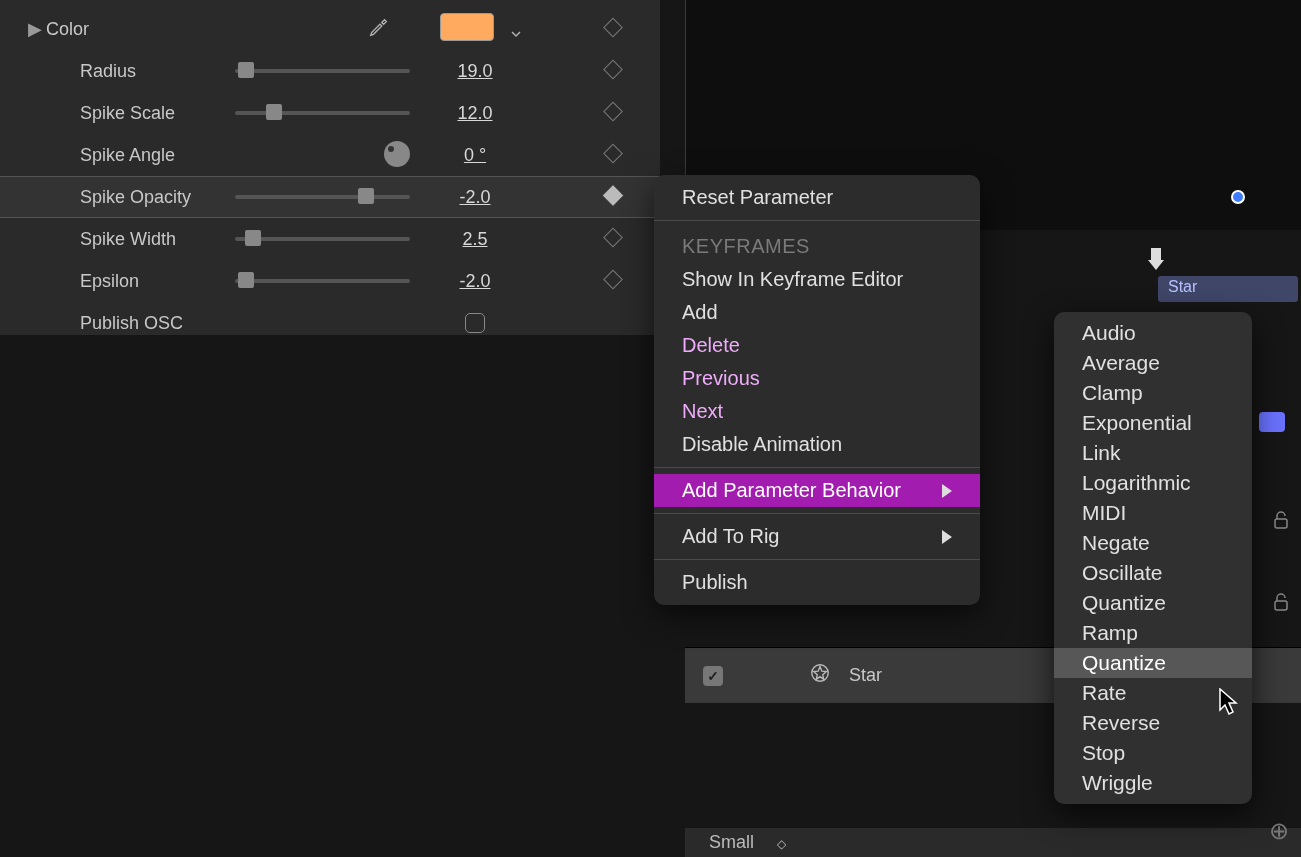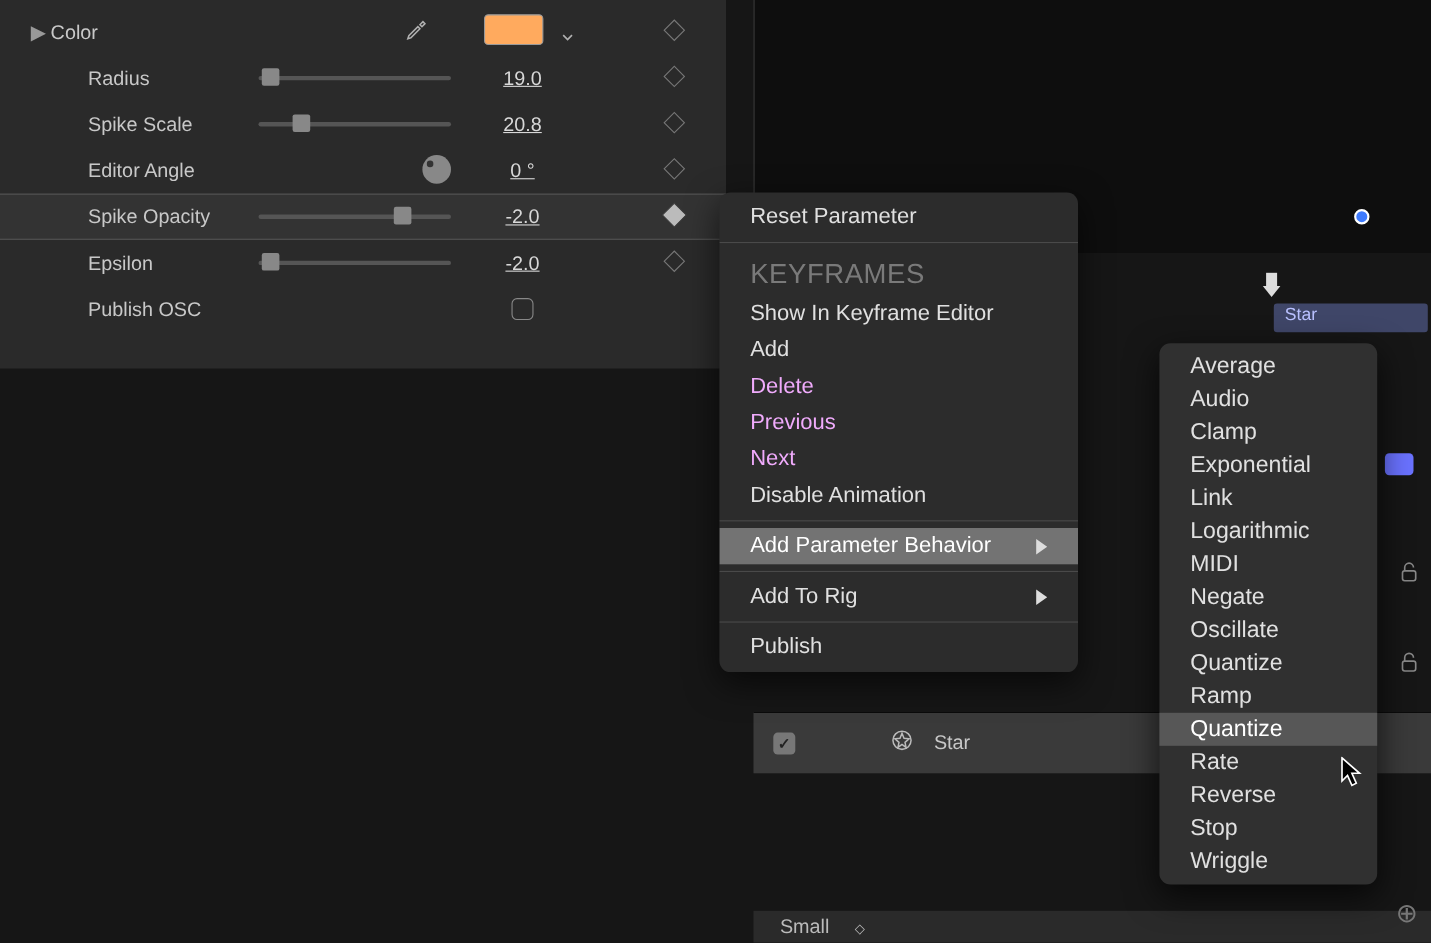--- a/index.html
+++ b/index.html
@@ -153,23 +153,23 @@
   font-size: 20px;
 }
 .menu-item {
   padding: 5px 28px;
   color: #e0e0e0;
   display: flex;
   justify-content: space-between;
   align-items: center;
 }
 .menu-item.disabled { color: #f0abfc; }
-.menu-item.header { color: #7a7a7a; font-size: 25px; text-transform: uppercase; letter-spacing: 0.5px; padding-top:8px;}
+.menu-item.header { color: #7a7a7a; font-size: 20px; text-transform: uppercase; letter-spacing: 0.5px; padding-top:8px;}
 .menu-item.indent { }
-.menu-item.highlight { background: #737373; color: #fff; }
+.menu-item.highlight { background: #a21caf; color: #fff; }
 .menu-sep { height: 1px; background: #4a4a4a; margin: 6px 0; }
 .submenu-arrow {
   width: 0; height: 0;
   border-top: 7px solid transparent;
   border-bottom: 7px solid transparent;
   border-left: 10px solid #ddd;
 }
 .submenu {
   position: absolute;
   left: 1054px;
@@ -353,42 +353,50 @@
       </span>
     <span class="value">19.0</span>
     <span class="keyframe-diamond"><span class="diamond"></span></span>
   </div>
 
   <div class="param-row">
     <span class="param-label">Spike Scale</span>
     <span class="slider">
         <span class="thumb" style="left:22%"></span>
       </span>
-    <span class="value">20.8</span>
+    <span class="value">12.0</span>
     <span class="keyframe-diamond"><span class="diamond"></span></span>
   </div>
 
   <div class="param-row">
-    <span class="param-label">Editor Angle</span>
+    <span class="param-label">Spike Angle</span>
     <span class="slider dial">
         <span class="knob"></span>
       </span>
     <span class="value">0 °</span>
     <span class="keyframe-diamond"><span class="diamond"></span></span>
   </div>
 
   <div class="param-row selected">
     <span class="param-label">Spike Opacity</span>
     <span class="slider">
         <span class="thumb" style="left:75%"></span>
       </span>
     <span class="value">-2.0</span>
     <span class="keyframe-diamond"><span class="diamond filled"></span></span>
   </div>
 
+  <div class="param-row">
+    <span class="param-label">Spike Width</span>
+    <span class="slider">
+        <span class="thumb" style="left:10%"></span>
+      </span>
+    <span class="value">2.5</span>
+    <span class="keyframe-diamond"><span class="diamond"></span></span>
+  </div>
 
   <div class="param-row">
     <span class="param-label">Epsilon</span>
     <span class="slider">
         <span class="thumb" style="left:6%"></span>
       </span>
     <span class="value">-2.0</span>
     <span class="keyframe-diamond"><span class="diamond"></span></span>
   </div>
 
@@ -465,22 +473,22 @@
   <div class="menu-sep"></div>
   <div class="menu-item">
     <span>Add To Rig</span>
     <span class="submenu-arrow"></span>
   </div>
   <div class="menu-sep"></div>
   <div class="menu-item">Publish</div>
 </div>
 
 <div class="submenu" id="submenu">
+    <div class="menu-item">Audio</div>
     <div class="menu-item">Average</div>
-    <div class="menu-item">Audio</div>
     <div class="menu-item">Clamp</div>
     <div class="menu-item">Exponential</div>
     <div class="menu-item">Link</div>
     <div class="menu-item">Logarithmic</div>
     <div class="menu-item">MIDI</div>
     <div class="menu-item">Negate</div>
     <div class="menu-item">Oscillate</div>
     <div class="menu-item">Quantize</div>
     <div class="menu-item">Ramp</div>
     <div class="menu-item highlight">Quantize</div>

